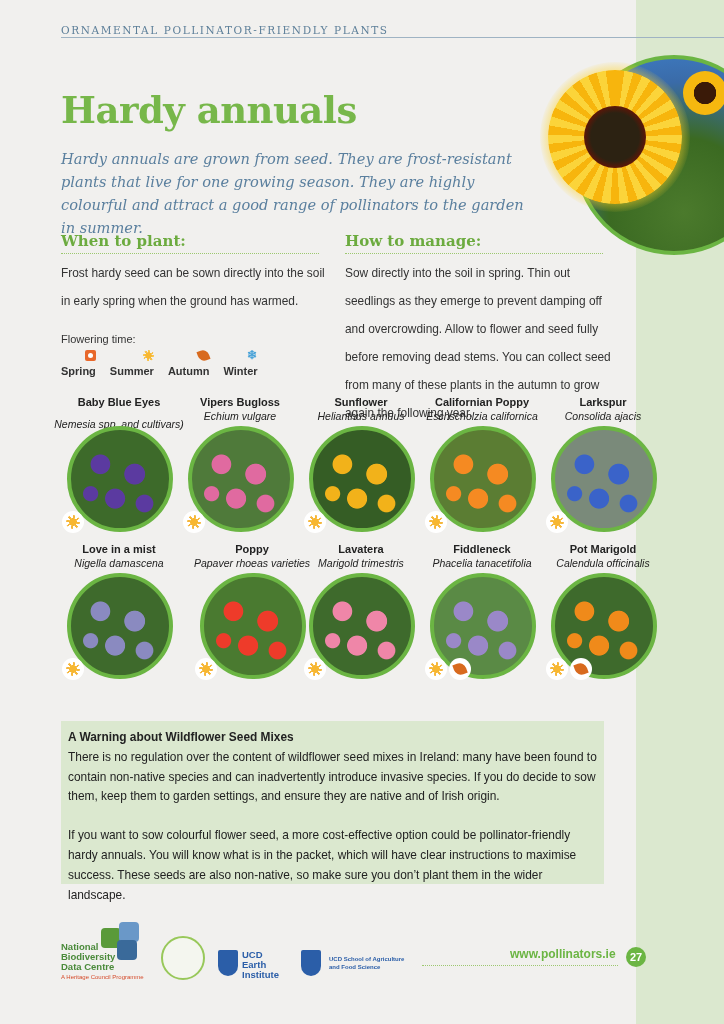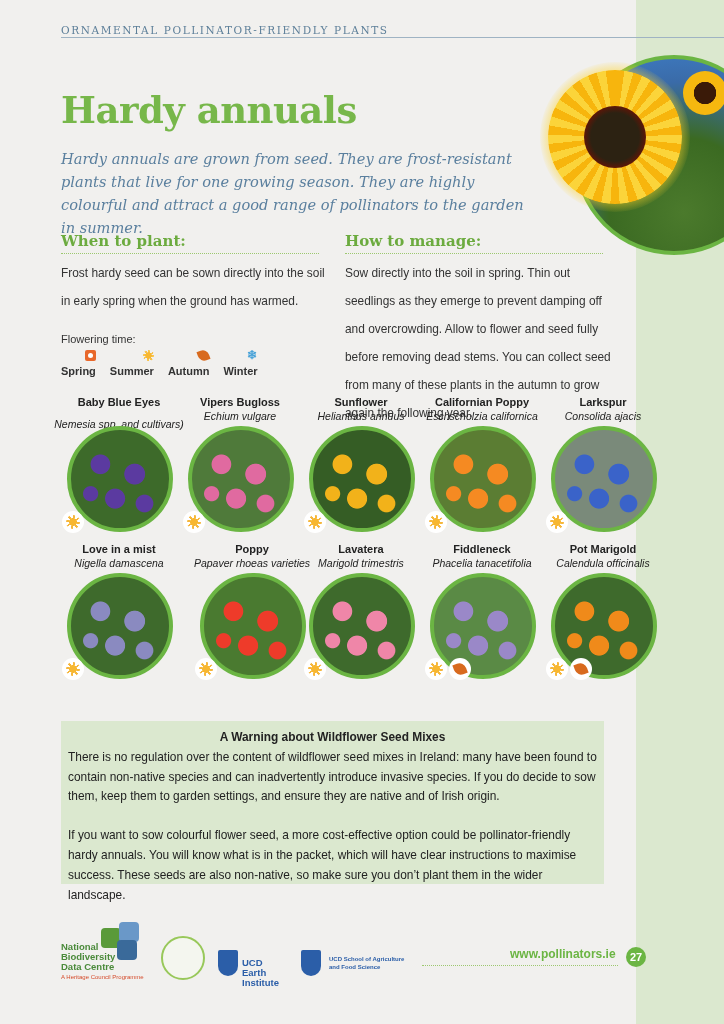--- a/index.html
+++ b/index.html
@@ -28,21 +28,21 @@
   .ico.autumn { background: #d86a1e; border-radius: 0 60% 0 60%; transform: rotate(-20deg); }
   .ico.winter { color: #4aa3d8; font-size: 12px; line-height: 11px; text-align: center; }
   .plant { position: absolute; width: 130px; height: 145px; }
   .plant-name { position: absolute; left: 0; width: 130px; text-align: center; font-size: 11px; font-weight: bold; color: #222; }
   .plant-latin { position: absolute; left: 0; width: 130px; text-align: center; font-size: 10.5px; font-style: italic; color: #222; }
   .plant-photo { position: absolute; left: 13px; top: 40px; width: 106px; height: 106px; border-radius: 50%; border: 4px solid #6bb543; overflow: hidden; }
   .badge { position: absolute; width: 22px; height: 22px; border-radius: 50%; background: #fff; display: flex; align-items: center; justify-content: center; }
   .badge .sun { width: 14px; height: 14px; border-radius: 50%; background: radial-gradient(circle, #f7b731 0 38%, transparent 40%), repeating-conic-gradient(#f6b73c 0 20deg, transparent 20deg 45deg); }
   .badge .leaf { width: 12px; height: 12px; background: #d86a1e; border-radius: 0 60% 0 60%; transform: rotate(-20deg); }
   .warning { position: absolute; left: 61px; top: 721px; width: 543px; height: 163px; background: #dbe8cf; padding: 7px 7px 0 7px; font-size: 11.9px; line-height: 19.8px; color: #222; }
-  .warning-title { font-weight: bold; text-align: center; }
+  .warning-title { font-weight: bold; }
   .warning p + p { margin-top: 19px; }
   .footer-logos { position: absolute; left: 61px; top: 922px; width: 360px; height: 60px; }
   .nbdc { position: absolute; left: 0; top: 20px; font-size: 9.5px; font-weight: bold; color: #4a8a3a; line-height: 10px; }
   .nbdc-sub { font-size: 6px; color: #d54b2b; font-weight: normal; }
   .hex { position: absolute; width: 20px; height: 20px; border-radius: 4px; }
   .aip { position: absolute; left: 100px; top: 14px; width: 44px; height: 44px; border-radius: 50%; border: 2px solid #98c85a; background: #f4f6ef; }
   .shield { position: absolute; width: 20px; height: 26px; background: #2b5ea8; border-radius: 2px 2px 10px 10px; }
   .ucd-text { position: absolute; font-size: 9.5px; font-weight: bold; color: #2b5ea8; line-height: 10px; }
   .ucd-text2 { position: absolute; font-size: 6px; font-weight: bold; color: #2b5ea8; line-height: 8px; }
   .url { position: absolute; left: 510px; top: 947px; font-size: 12px; font-weight: bold; color: #6bb543; }
@@ -195,21 +195,21 @@
     <div class="hex" style="left:56px; top:18px; background:#3a6a9a;"></div>
     <div class="nbdc">
       <div>National</div>
       <div>Biodiversity</div>
       <div>Data Centre</div>
       <div class="nbdc-sub">A Heritage Council Programme</div>
     </div>
   </div>
   <div class="aip"></div>
   <div class="shield" style="left:157px; top:28px;"></div>
-  <div class="ucd-text" style="left:181px; top:28px;margin-top:8px;">
+  <div class="ucd-text" style="left:181px; top:28px;">
     <div>UCD</div>
     <div>Earth</div>
     <div>Institute</div>
   </div>
   <div class="shield" style="left:240px; top:28px;"></div>
   <div class="ucd-text2" style="left:268px; top:33px;">
     <div>UCD School of Agriculture</div>
     <div>and Food Science</div>
   </div>
 </div>

